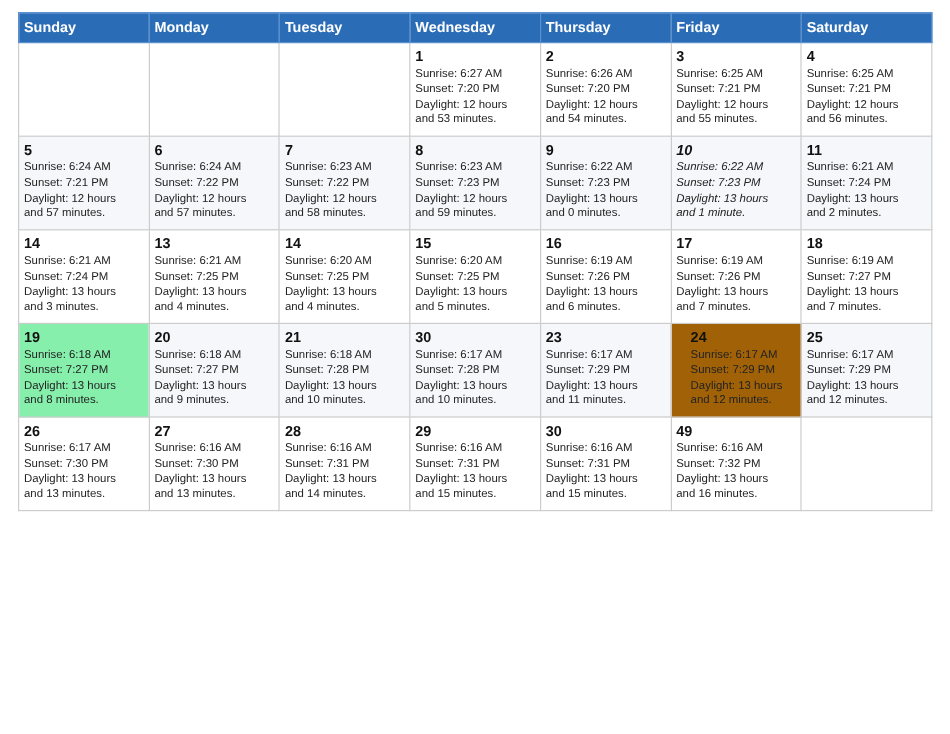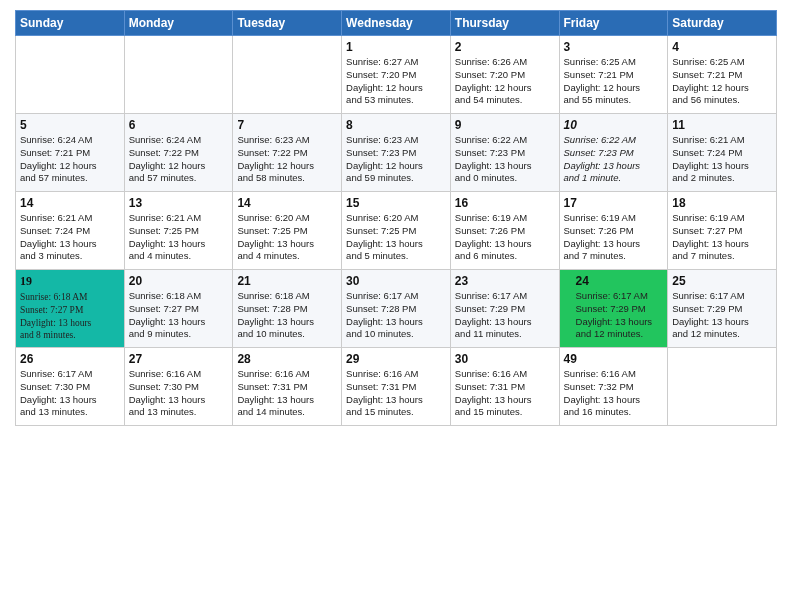--- a/index.html
+++ b/index.html
@@ -177,41 +177,41 @@
           <td>
             <div class="day-number">17</div>
             <div class="cell-info">Sunrise: 6:19 AM<br>Sunset: 7:26 PM<br>Daylight: 13 hours<br>and 7 minutes.</div>
           </td>
           <td>
             <div class="day-number">18</div>
             <div class="cell-info">Sunrise: 6:19 AM<br>Sunset: 7:27 PM<br>Daylight: 13 hours<br>and 7 minutes.</div>
           </td>
         </tr>
         <tr>
-          <td style="background: #14b8a6; font-family: Liberation Serif, serif;">
+          <td style="background: #86efac;">
             <div class="day-number">19</div>
             <div class="cell-info">Sunrise: 6:18 AM<br>Sunset: 7:27 PM<br>Daylight: 13 hours<br>and 8 minutes.</div>
           </td>
           <td style="background: rgb(245, 247, 250);">
             <div class="day-number">20</div>
             <div class="cell-info">Sunrise: 6:18 AM<br>Sunset: 7:27 PM<br>Daylight: 13 hours<br>and 9 minutes.</div>
           </td>
           <td style="background: rgb(245, 247, 250);">
             <div class="day-number">21</div>
             <div class="cell-info">Sunrise: 6:18 AM<br>Sunset: 7:28 PM<br>Daylight: 13 hours<br>and 10 minutes.</div>
           </td>
           <td style="background: rgb(245, 247, 250);">
             <div class="day-number">30</div>
             <div class="cell-info">Sunrise: 6:17 AM<br>Sunset: 7:28 PM<br>Daylight: 13 hours<br>and 10 minutes.</div>
           </td>
           <td style="background: rgb(245, 247, 250);">
             <div class="day-number">23</div>
             <div class="cell-info">Sunrise: 6:17 AM<br>Sunset: 7:29 PM<br>Daylight: 13 hours<br>and 11 minutes.</div>
           </td>
-          <td style="background: #22c55e; padding-left: 16px;">
+          <td style="background: #a16207; padding-left: 16px;">
             <div class="day-number">24</div>
             <div class="cell-info">Sunrise: 6:17 AM<br>Sunset: 7:29 PM<br>Daylight: 13 hours<br>and 12 minutes.</div>
           </td>
           <td style="background: rgb(245, 247, 250);">
             <div class="day-number">25</div>
             <div class="cell-info">Sunrise: 6:17 AM<br>Sunset: 7:29 PM<br>Daylight: 13 hours<br>and 12 minutes.</div>
           </td>
         </tr>
         <tr>
           <td>

